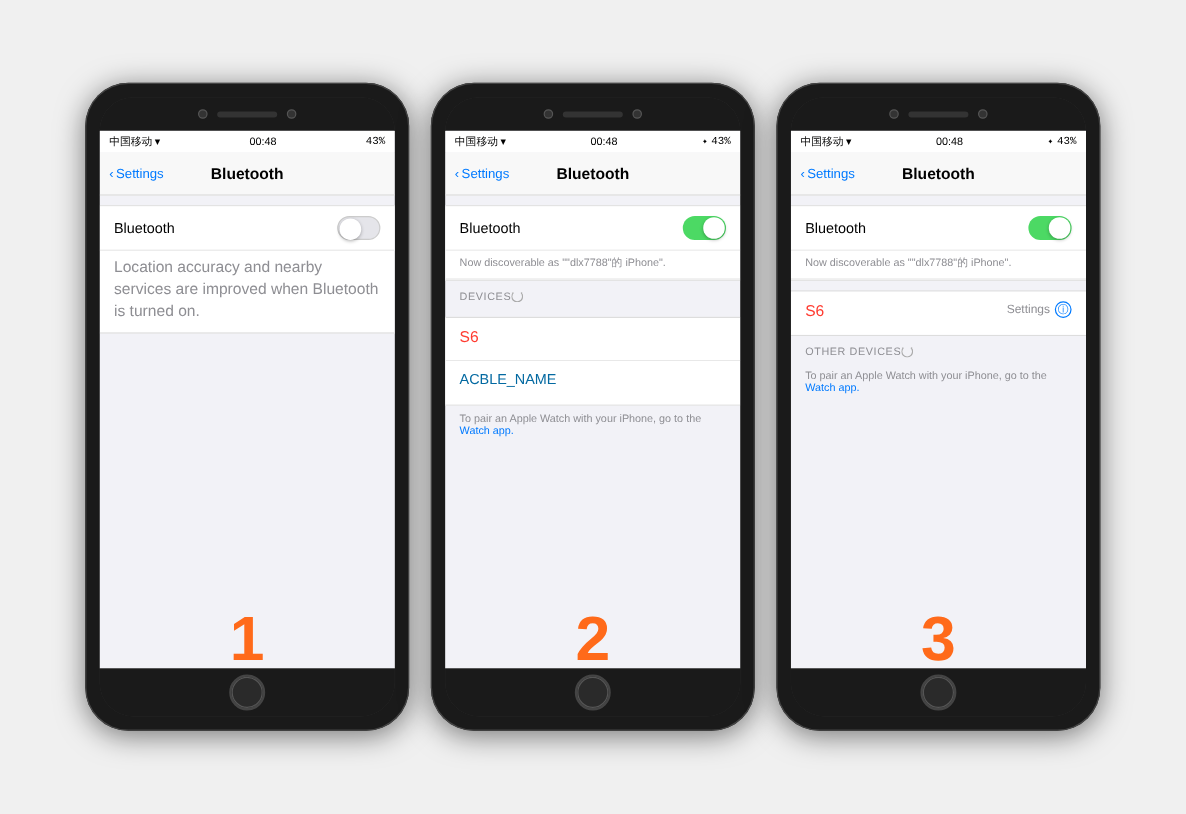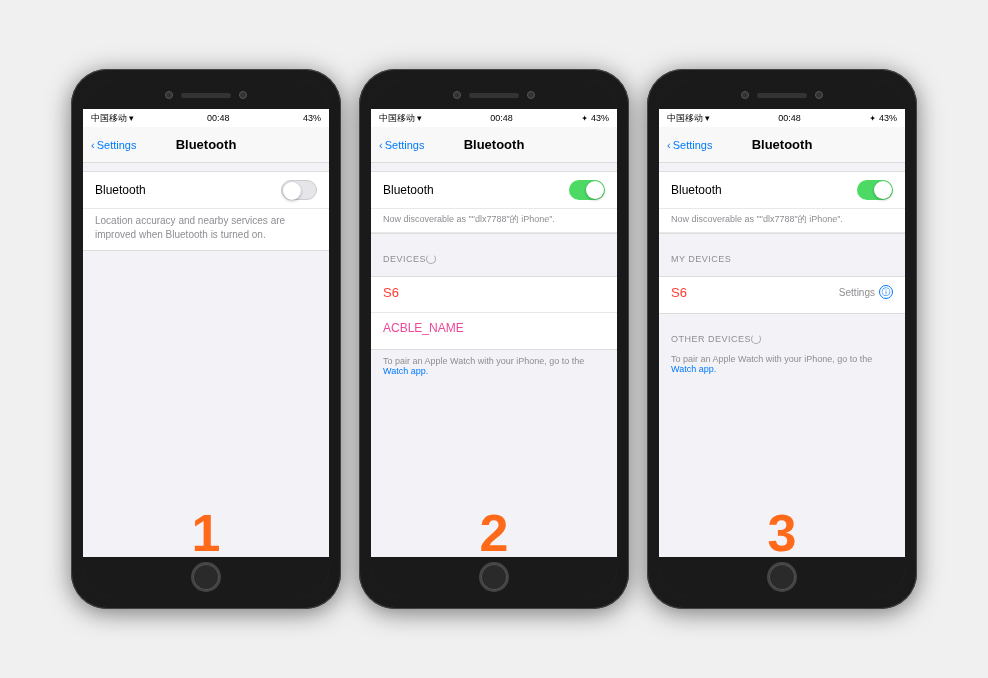--- a/index.html
+++ b/index.html
@@ -78,21 +78,21 @@
       display: flex;
       align-items: center;
       justify-content: space-between;
       padding: 0 8px;
       font-size: 9px;
       color: #000;
       flex-shrink: 0;
       text-align: right;
     }
     .status-left { display: flex; align-items: center; gap: 2px; }
-    .status-right { display: flex; align-items: center; gap: 3px; }
+    .status-right { display: flex; align-items: center; gap: 3px; font-family: Liberation Mono, monospace; }
     
     .nav-bar {
       background: #f8f8f8;
       border-bottom: 1px solid #ddd;
       height: 36px;
       display: flex;
       align-items: center;
       justify-content: center;
       position: relative;
       flex-shrink: 0;
@@ -160,21 +160,21 @@
       box-shadow: 0 1px 3px rgba(0,0,0,0.3);
     }
     .toggle-off .toggle-thumb { left: 1px; }
     .toggle-on .toggle-thumb { right: 1px; }
     
     .section-header {
       font-size: 9px;
       color: #8e8e93;
       text-transform: uppercase;
       letter-spacing: 0.5px;
-      padding: 20px 12px 4px;
+      padding: 8px 12px 4px;
       display: flex;
       align-items: center;
       gap: 0;
     }
     .spinner {
       width: 10px; height: 10px;
       border: 1.5px solid #aaa;
       border-top-color: transparent;
       border-radius: 50%;
     }
@@ -189,21 +189,21 @@
       min-height: 36px;
     }
     .device-row:last-child { border-bottom: none; }
     .device-name-red {
       font-size: 13px;
       color: #ff3b30;
       font-weight: 500;
     }
     .device-name {
       font-size: 12px;
-      color: #ec4899;
+      color: #0369a1;
     }
     .connected-label {
       font-size: 10px;
       color: #8e8e93;
       display: flex;
       align-items: center;
       gap: 4px;
     }
     .info-icon {
       width: 14px; height: 14px;
@@ -251,21 +251,21 @@
       left: 50%;
       transform: translateX(-50%);
       font-size: 52px;
       font-weight: 700;
       color: #ff6a1a;
       z-index: 10;
       pointer-events: none;
       line-height: 1;
     }
     .disabled-text {
-      font-size: 10px;
+      font-size: 13px;
       color: #8e8e93;
       padding: 5px 12px 8px;
       line-height: 1.4;
     }
   </style>
 </head>
 <body>
 
 <div class="phones-container">
 
@@ -413,23 +413,20 @@
           <div class="setting-section">
             <div class="setting-row">
               <span class="setting-label">Bluetooth</span>
               <div class="toggle toggle-on">
                 <div class="toggle-thumb"></div>
               </div>
             </div>
             <div class="discoverable-note">Now discoverable as ""dlx7788"的 iPhone".</div>
           </div>
 
-          <div class="section-header">
-            <span>MY DEVICES</span>
-          </div>
           <div class="setting-section">
             <div class="device-row">
               <span class="device-name-red">S6</span>
               <div class="connected-label">
                 <span>Settings</span>
                 <div class="info-icon">ⓘ</div>
               </div>
             </div>
           </div>
 

